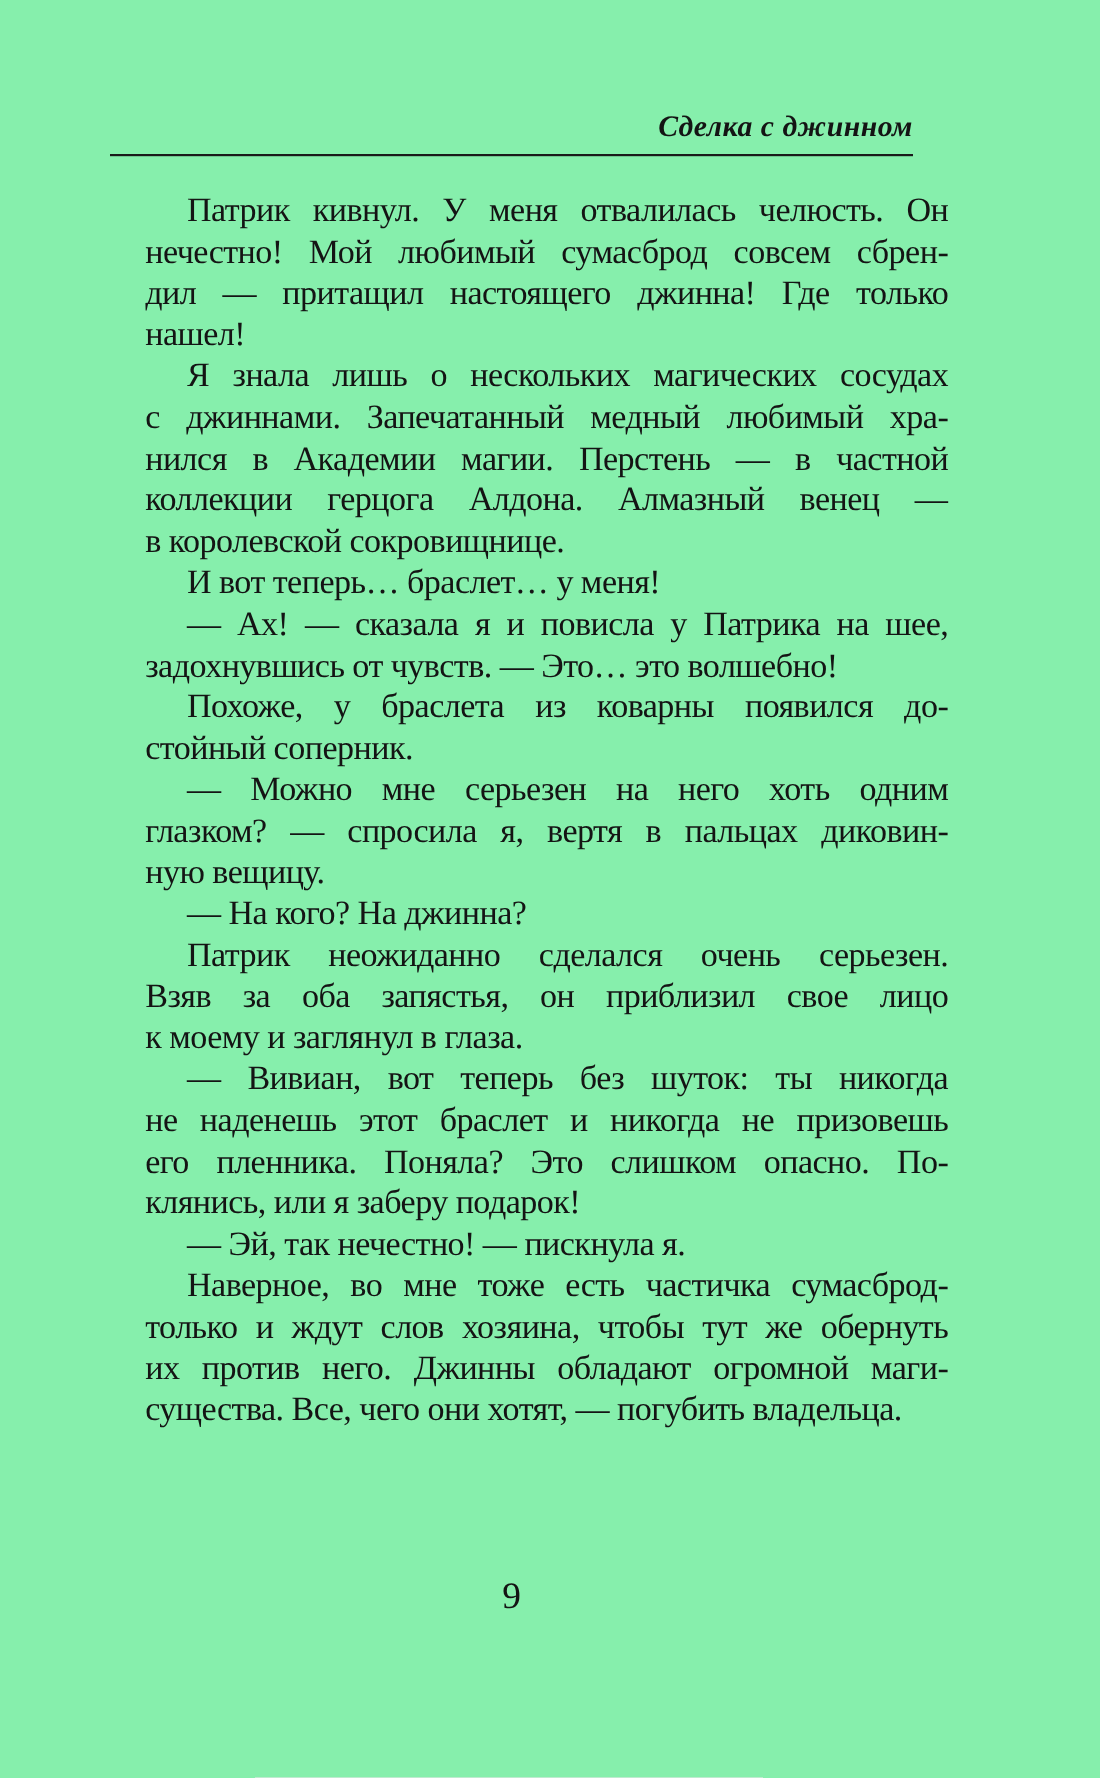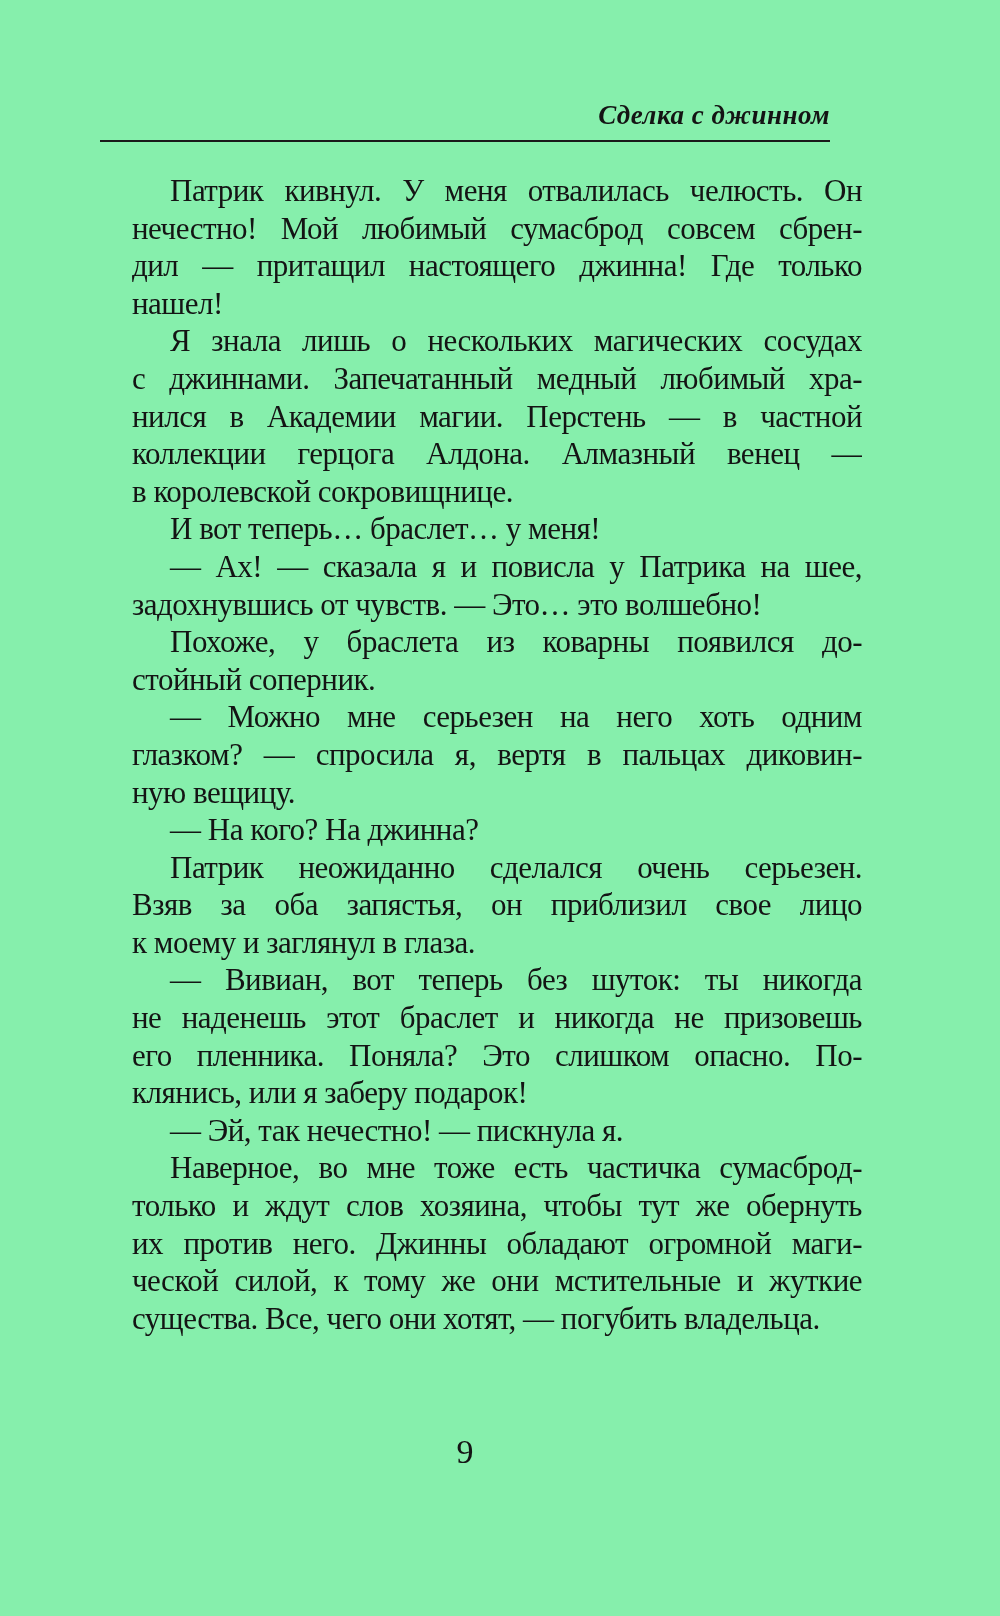--- a/index.html
+++ b/index.html
@@ -103,19 +103,18 @@
       <div class="line">Взяв за оба запястья, он приблизил свое лицо</div>
       <div class="line last">к моему и заглянул в глаза.</div>
       <div class="line first">— Вивиан, вот теперь без шуток: ты никогда</div>
       <div class="line">не наденешь этот браслет и никогда не призовешь</div>
       <div class="line">его пленника. Поняла? Это слишком опасно. По-</div>
       <div class="line last">клянись, или я заберу подарок!</div>
       <div class="line first last">— Эй, так нечестно! — пискнула я.</div>
       <div class="line first">Наверное, во мне тоже есть частичка сумасброд-</div>
       <div class="line">только и ждут слов хозяина, чтобы тут же обернуть</div>
       <div class="line">их против него. Джинны обладают огромной маги-</div>
-      <div class="line">ческой силой, к тому же они мстительные и жуткие</div>
       <div class="line last">существа. Все, чего они хотят, — погубить владельца.</div>
     </div>
 
   <div class="page-number">9</div>
 
 </div>
 
 </body></html>

